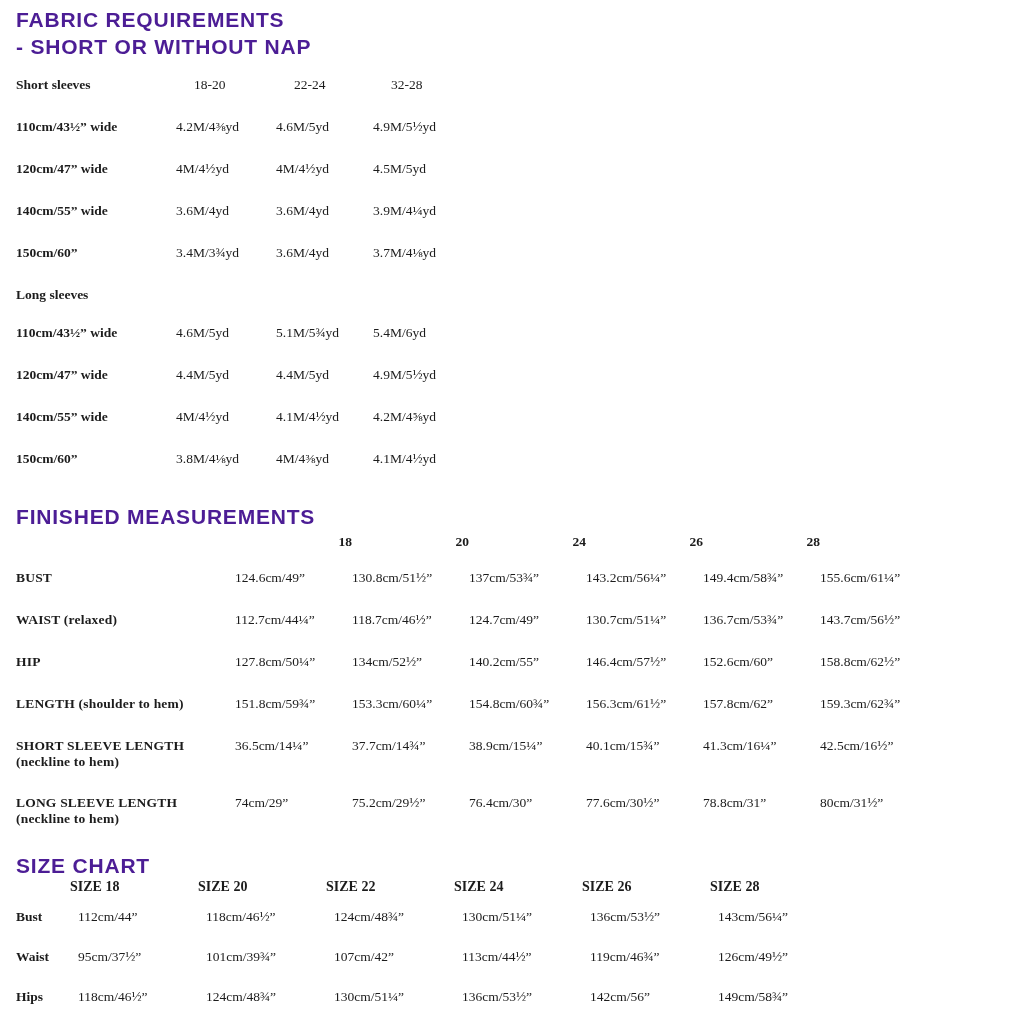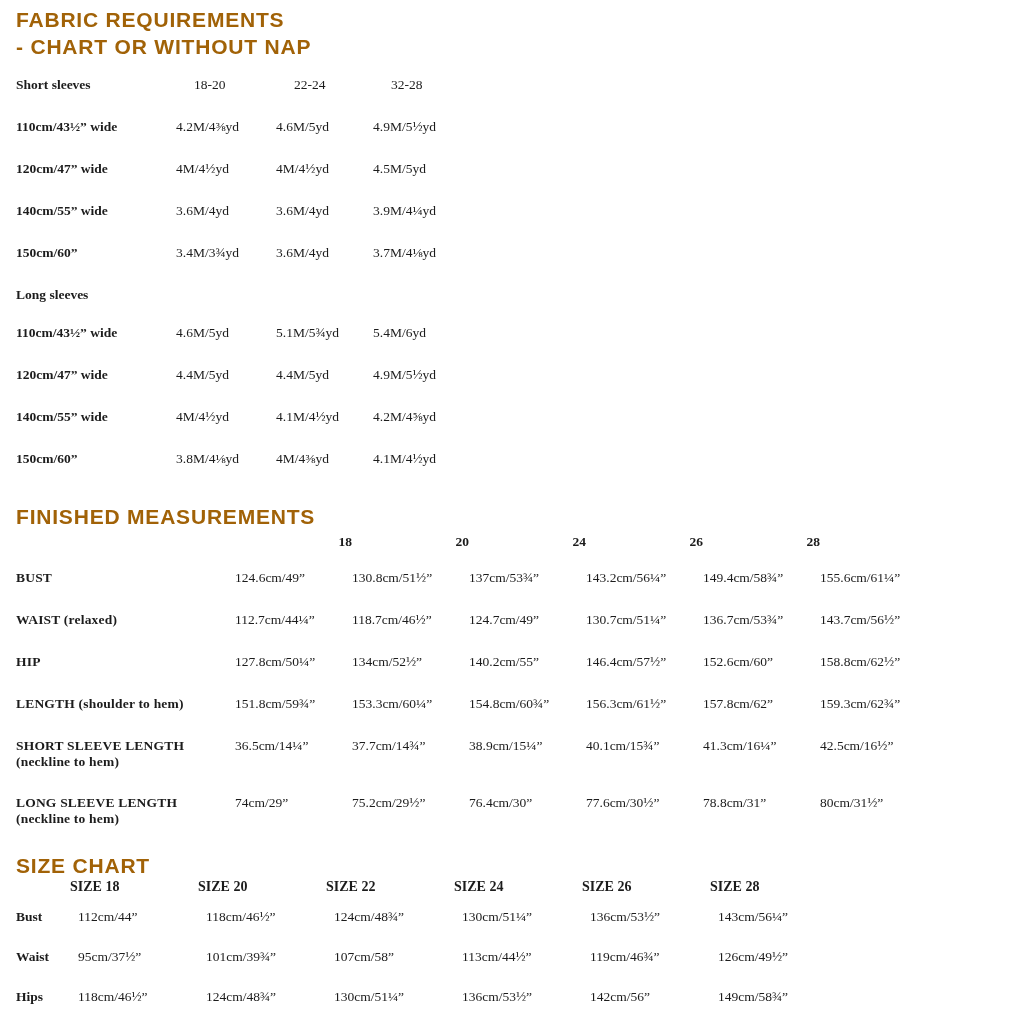--- a/index.html
+++ b/index.html
@@ -5,21 +5,21 @@
   html, body { margin: 0; padding: 0; background: #ffffff; }
   .page {
     width: 1024px; height: 1024px; box-sizing: border-box;
     background: #ffffff; color: #1c1c1c; overflow: hidden;
     font-family: "Liberation Serif", serif; font-size: 13.5px;
     padding: 6px 0 0 16px;
   }
   .h-sans {
     font-family: "Liberation Sans", sans-serif; font-weight: bold;
     font-size: 21px; line-height: 1.3; letter-spacing: 0.8px;
-    color: #a16207; margin: 0;
+    color: #4c1d95; margin: 0;
   }
 
   
   .fr-table { margin-top: 16px; }
   .fr-row { display: grid; grid-template-columns: 160px 100px 97px 130px; height: 42px; align-items: start; }
   .fr-row.fr-group { height: 38px; }
   .fr-size { padding-left: 18px; font-weight: normal; }
   .fr-label { font-weight: bold; }
 
   
@@ -39,21 +39,21 @@
   .sc-label { font-weight: bold; }
   .sc-val { padding-left: 8px; }
 </style>
 </head>
 <body>
 
 <div class="page">
 
   <h1 class="h-sans">
     <span>FABRIC REQUIREMENTS</span><br>
-    <span>- CHART OR WITHOUT NAP</span>
+    <span>- SHORT OR WITHOUT NAP</span>
   </h1>
 
   <div class="fr-table">
     <div class="fr-row">
       <div class="fr-label">Short sleeves</div>
       <div class="fr-size">18-20</div>
       <div class="fr-size">22-24</div>
       <div class="fr-size">32-28</div>
     </div>
 
@@ -214,21 +214,21 @@
       <div class="sc-val">124cm/48¾”</div>
       <div class="sc-val">130cm/51¼”</div>
       <div class="sc-val">136cm/53½”</div>
       <div class="sc-val">143cm/56¼”</div>
     </div>
 
     <div class="sc-row">
       <div class="sc-label">Waist</div>
       <div class="sc-val">95cm/37½”</div>
       <div class="sc-val">101cm/39¾”</div>
-      <div class="sc-val">107cm/58”</div>
+      <div class="sc-val">107cm/42”</div>
       <div class="sc-val">113cm/44½”</div>
       <div class="sc-val">119cm/46¾”</div>
       <div class="sc-val">126cm/49½”</div>
     </div>
 
     <div class="sc-row">
       <div class="sc-label">Hips</div>
       <div class="sc-val">118cm/46½”</div>
       <div class="sc-val">124cm/48¾”</div>
       <div class="sc-val">130cm/51¼”</div>

